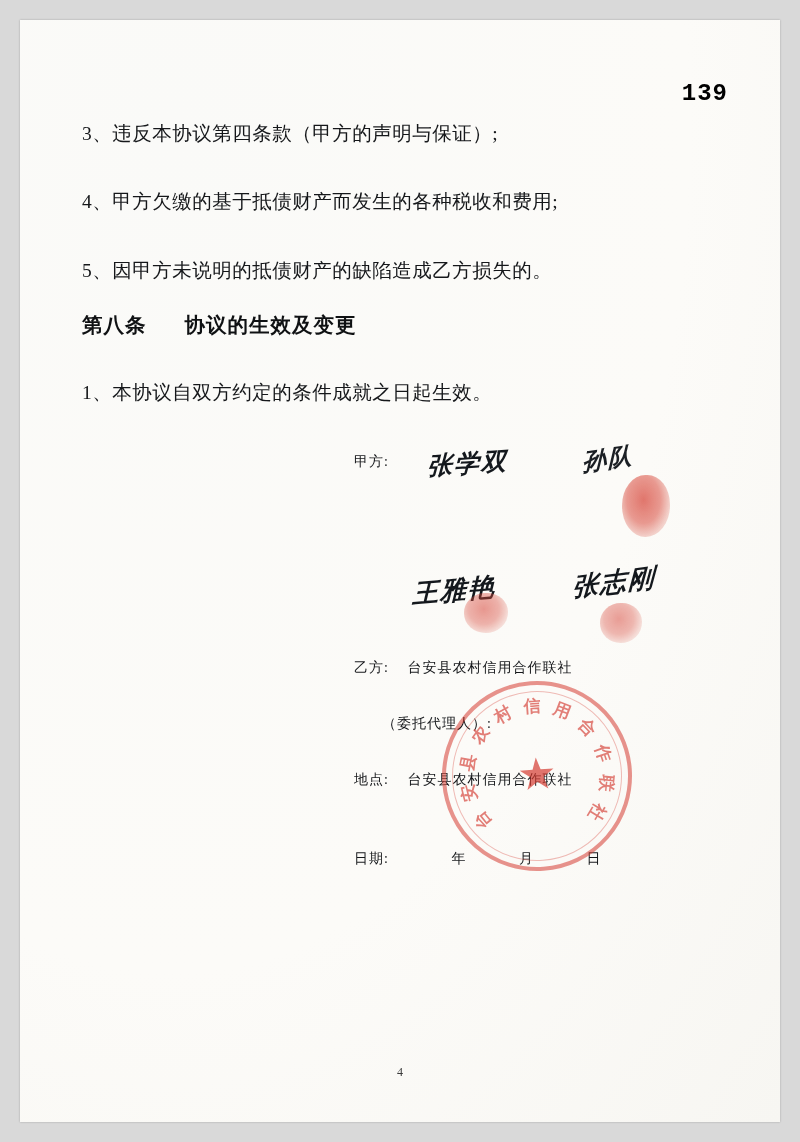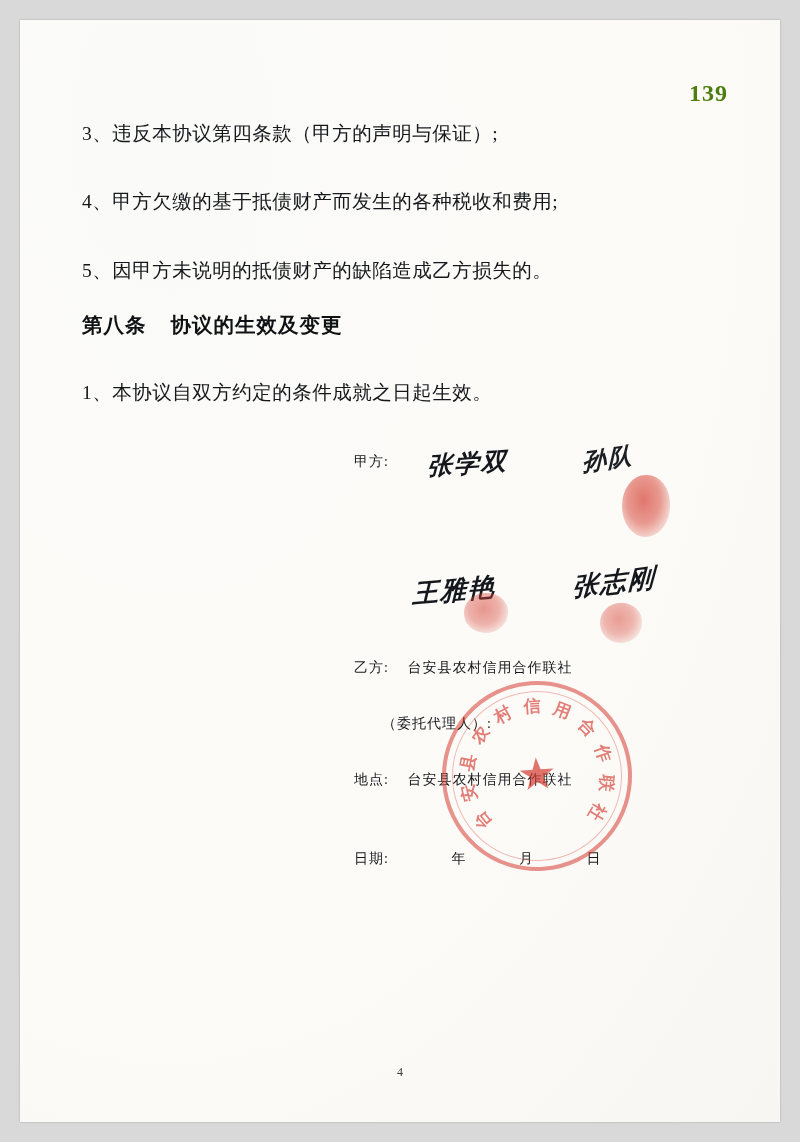--- a/index.html
+++ b/index.html
@@ -29,24 +29,24 @@
     pointer-events: none;
   }
   .content {
     position: relative;
     padding: 60px 62px 0 62px;
   }
   .page-number {
     position: absolute;
     top: 60px;
     right: 52px;
-    font-family: Liberation Serif, serif;
+    font-family: Liberation Mono, monospace;
     font-weight: bold;
     font-size: 24px;
-    color: #4d7c0f;
+    color: #000000;
     letter-spacing: 1px;
   }
   .para {
     font-size: 19.5px;
     color: #15171a;
     line-height: 1.5;
     margin: 0 0 20px 0;
     letter-spacing: 0.5px;
   }
   .para.numbered {
@@ -62,21 +62,21 @@
     text-indent: 40px;
   }
   .heading {
     font-size: 20.5px;
     font-weight: bold;
     color: #0f1113;
     margin: 26px 0 16px 0;
     letter-spacing: 1px;
   }
   .heading .hd-title {
-    margin-left: 24px;
+    margin-left: 38px;
   }
   .sig-block {
     position: relative;
     margin-top: 46px;
     min-height: 420px;
   }
   .sig-line {
     font-size: 14px;
     color: #15171a;
     letter-spacing: 1px;

